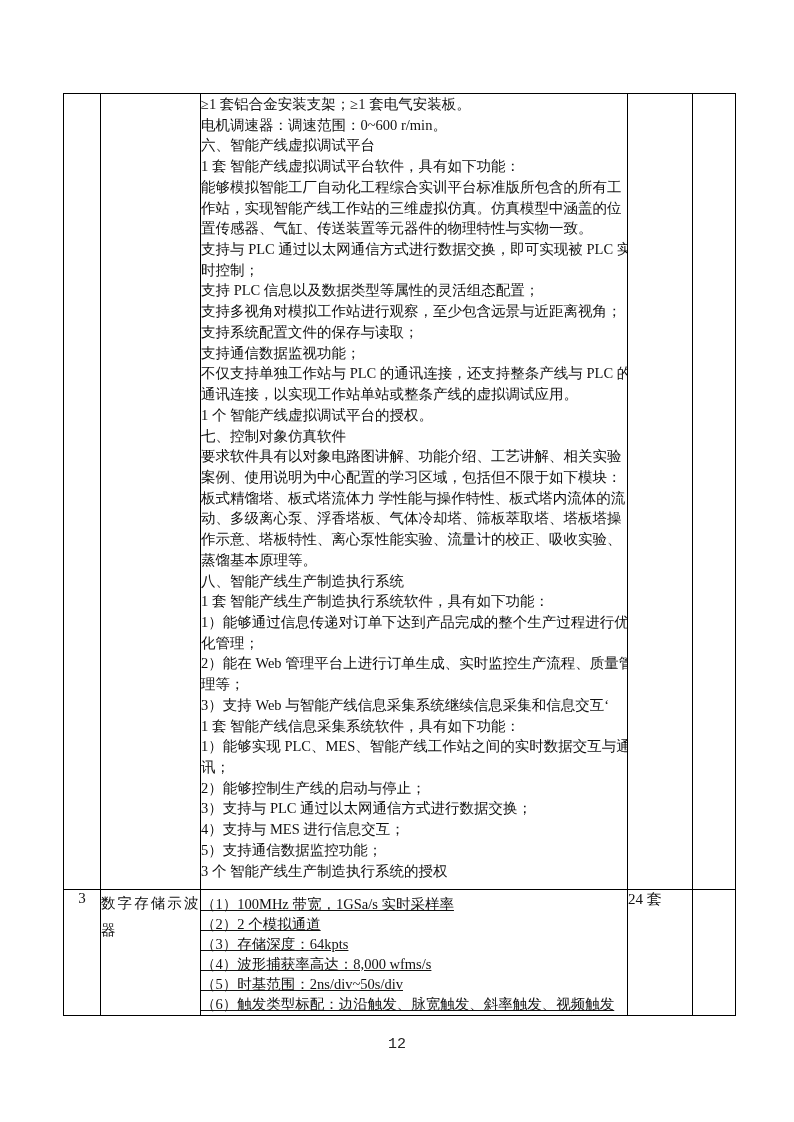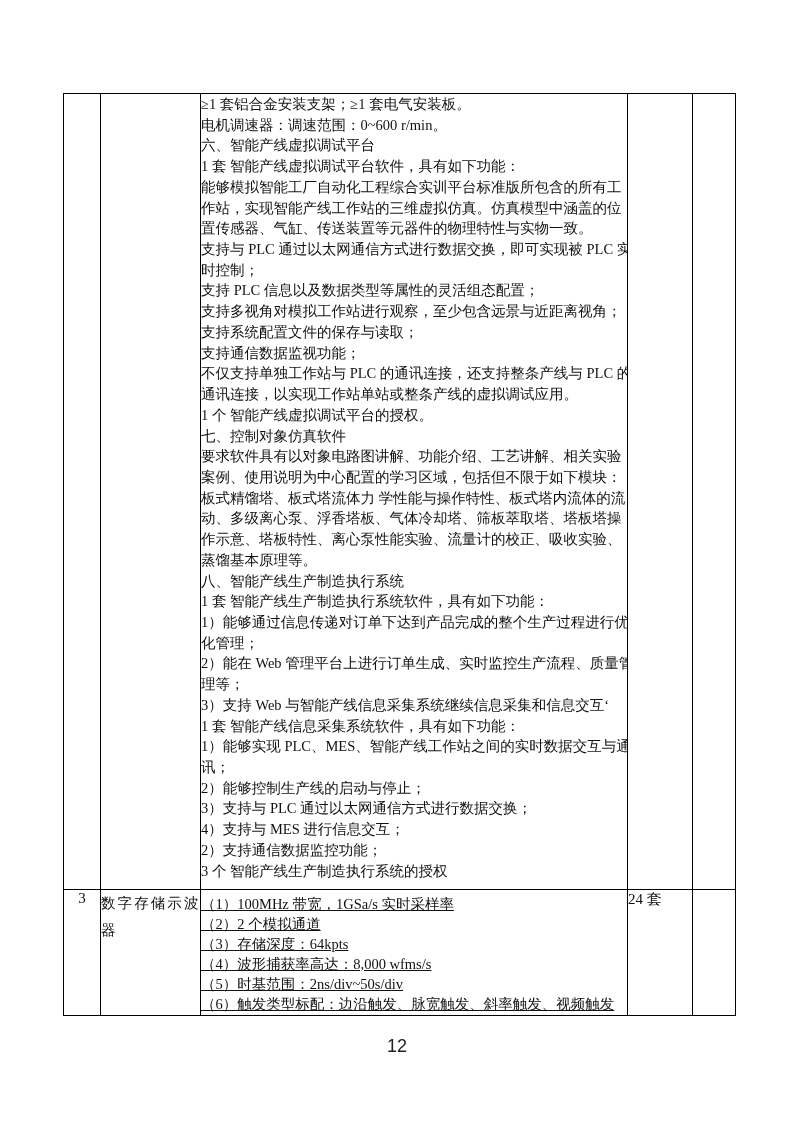--- a/index.html
+++ b/index.html
@@ -57,22 +57,22 @@
     font-size: 15px;
     white-space: nowrap;
   }
   .c-note { }
   .footer {
     position: absolute;
     left: 0;
     right: 0;
     top: 1036px;
     text-align: center;
-    font-size: 18px;
-    font-family: Liberation Sans, sans-serif;
+    font-size: 15px;
+    font-family: Liberation Mono, monospace;
     color: #222222;
   }
 </style>
 </head>
 <body>
 
 <div class="page">
 
   <table class="spec-table">
     <colgroup>
@@ -116,21 +116,21 @@
             <div class="desc-line">化管理；</div>
             <div class="desc-line">2）能在 Web 管理平台上进行订单生成、实时监控生产流程、质量管</div>
             <div class="desc-line">理等；</div>
             <div class="desc-line">3）支持 Web 与智能产线信息采集系统继续信息采集和信息交互‘</div>
             <div class="desc-line">1 套  智能产线信息采集系统软件，具有如下功能：</div>
             <div class="desc-line">1）能够实现 PLC、MES、智能产线工作站之间的实时数据交互与通</div>
             <div class="desc-line">讯；</div>
             <div class="desc-line">2）能够控制生产线的启动与停止；</div>
             <div class="desc-line">3）支持与 PLC 通过以太网通信方式进行数据交换；</div>
             <div class="desc-line">4）支持与 MES 进行信息交互；</div>
-            <div class="desc-line">2）支持通信数据监控功能；</div>
+            <div class="desc-line">5）支持通信数据监控功能；</div>
             <div class="desc-line">3 个  智能产线生产制造执行系统的授权</div>
           </td>
         <td class="c-qty"></td>
         <td class="c-note"></td>
       </tr>
       <tr class="row-b">
         <td class="c-serial">3</td>
         <td class="c-name">数字存储示波器</td>
         <td class="c-desc">
             <div class="desc-line">（1）100MHz 带宽，1GSa/s 实时采样率</div>

